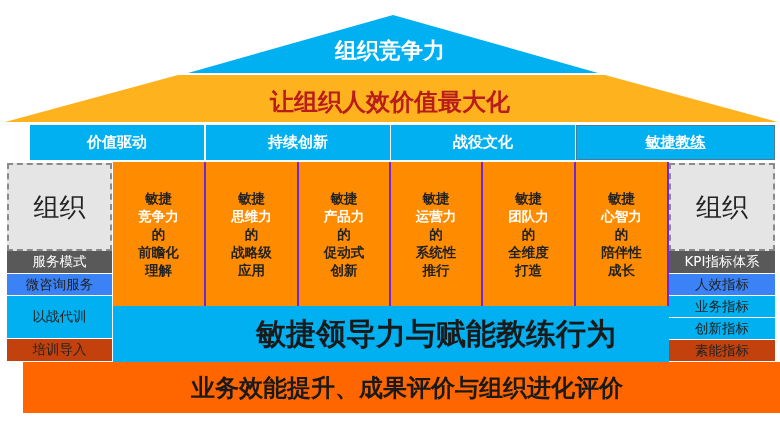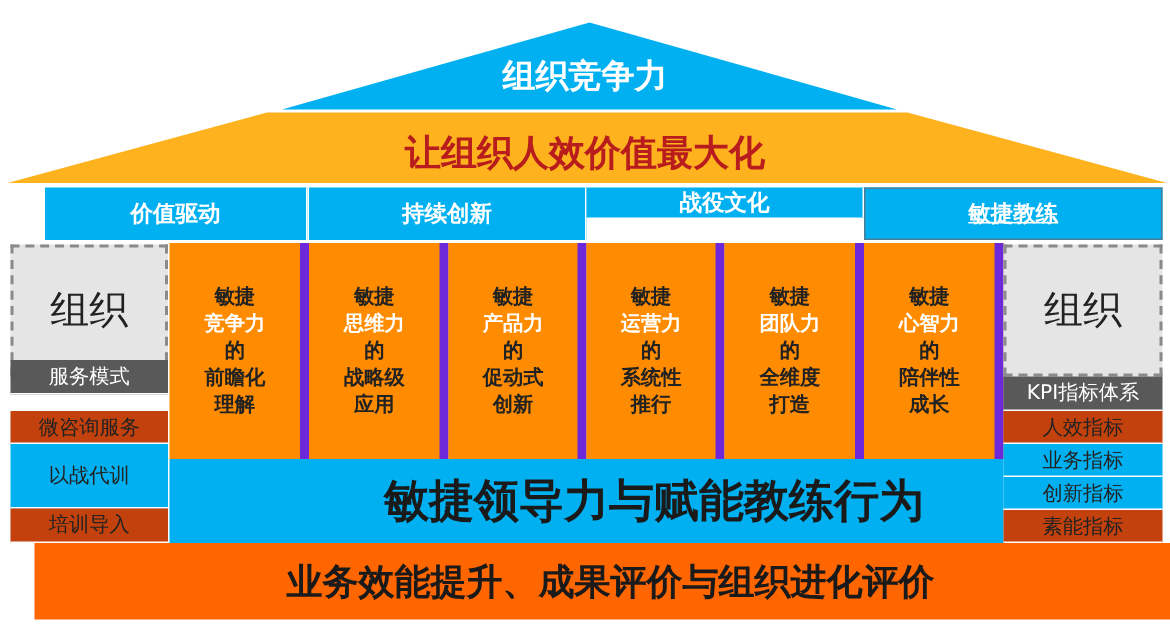--- a/index.html
+++ b/index.html
@@ -4,44 +4,44 @@
 <style>
   html,body{margin:0;padding:0;background:#ffffff;}
   body{width:780px;height:421px;position:relative;overflow:hidden;font-family:"DejaVu Sans","Liberation Sans",sans-serif;}
   .abs{position:absolute;box-sizing:border-box;}
   svg.roof{position:absolute;left:0;top:0;}
   .roof-title{position:absolute;left:0;width:780px;text-align:center;font-weight:bold;}
   .t1{top:36px;font-size:22px;color:#ffffff;}
   .t2{top:86px;font-size:24px;color:#b91c1c;}
   .hdr{background:#00b0f0;color:#ffffff;font-weight:bold;font-size:15px;display:flex;align-items:center;justify-content:center;border-right:1px solid #ffffff;}
   .hdr.last{border:1px solid #4a7d99;text-decoration:underline;}
-  .col{background:#ff8c00;display:flex;flex-direction:column;align-items:center;justify-content:center;border-right:6px solid #6d28d9;font-weight:bold;font-size:13.5px;line-height:18px;color:#222;text-align:center;}
+  .col{background:#ff8c00;display:flex;flex-direction:column;align-items:center;justify-content:center;border-right:2px solid #6d28d9;font-weight:bold;font-size:13.5px;line-height:18px;color:#222;text-align:center;}
   .col .w{color:#ffffff;}
   .dashed{background:#e5e5e5;border:2px dashed #8a8a8a;display:flex;flex-direction:column;align-items:center;justify-content:center;color:#222;font-size:26px;line-height:32px;}
   .cell{display:flex;align-items:center;justify-content:center;font-size:13.5px;color:#222;border-bottom:1px solid #ffffff;}
   .grey{background:#595959;color:#ffffff;}
-  .or{background:#c2410c;}
+  .or{background:#3b82f6;}
   .bl{background:#00b0f0;}
   .dor{background:#c2410c;}
   .band{background:#00b0f0;display:flex;align-items:center;justify-content:center;font-weight:bold;font-size:30px;color:#1a1a1a;}
   .bottom{background:#ff6600;display:flex;align-items:center;justify-content:center;font-weight:bold;font-size:24px;color:#1a1a1a;margin-left:16px;}
 </style>
 </head>
 <body>
 
 <svg class="roof" width="780" height="125">
   <polygon points="393,15 598,73 188,73" fill="#00b0f0"></polygon>
   <polygon points="178,75 605,75 778,122 5,122" fill="#fdb21e"></polygon>
 </svg>
 <div class="roof-title t1">组织竞争力</div>
 <div class="roof-title t2">让组织人效价值最大化</div>
 
 <div class="abs hdr" style="left:7px;top:125px;width:175px;height:35px;margin-left:23px;">价值驱动</div>
 <div class="abs hdr" style="left:206px;top:125px;width:185px;height:35px;">持续创新</div>
-<div class="abs hdr" style="left:391px;top:125px;width:185px;height:20px;">战役文化</div>
+<div class="abs hdr" style="left:391px;top:125px;width:185px;height:35px;">战役文化</div>
 <div class="abs hdr last" style="left:576px;top:125px;width:199px;height:35px;">敏捷教练</div>
 
 <div class="abs col" style="left:113px;top:162px;width:93px;height:144px;">
   <span>敏捷</span>
   <span class="w">竞争力</span>
   <span>的</span>
   <span>前瞻化</span>
   <span>理解</span>
 </div>
 <div class="abs col" style="left:206px;top:162px;width:93px;height:144px;">
@@ -80,21 +80,21 @@
   <span>成长</span>
 </div>
 
 <div class="abs band" style="left:113px;top:306px;width:556px;height:56px;">
   <span style="margin-left:90px;">敏捷领导力与赋能教练行为</span>
 </div>
 
 <div class="abs dashed" style="left:7px;top:163px;width:105px;height:88px;">
   <span>组织</span>
 </div>
-<div class="abs cell grey" style="left:7px;top:240px;width:105px;height:23px;text-align:center;">服务模式</div>
+<div class="abs cell grey" style="left:7px;top:251px;width:105px;height:23px;text-align:center;">服务模式</div>
 <div class="abs cell or" style="left:7px;top:274px;width:105px;height:22px;">微咨询服务</div>
 <div class="abs cell bl" style="left:7px;top:296px;width:105px;height:43px;">以战代训</div>
 <div class="abs cell dor" style="left:7px;top:339px;width:105px;height:23px;">培训导入</div>
 
 <div class="abs dashed" style="left:669px;top:163px;width:106px;height:88px;">
   <span>组织</span>
 </div>
 <div class="abs cell grey" style="left:669px;top:251px;width:106px;height:23px;">KPI指标体系</div>
 <div class="abs cell or" style="left:669px;top:274px;width:106px;height:22px;">人效指标</div>
 <div class="abs cell bl" style="left:669px;top:296px;width:106px;height:22px;">业务指标</div>

